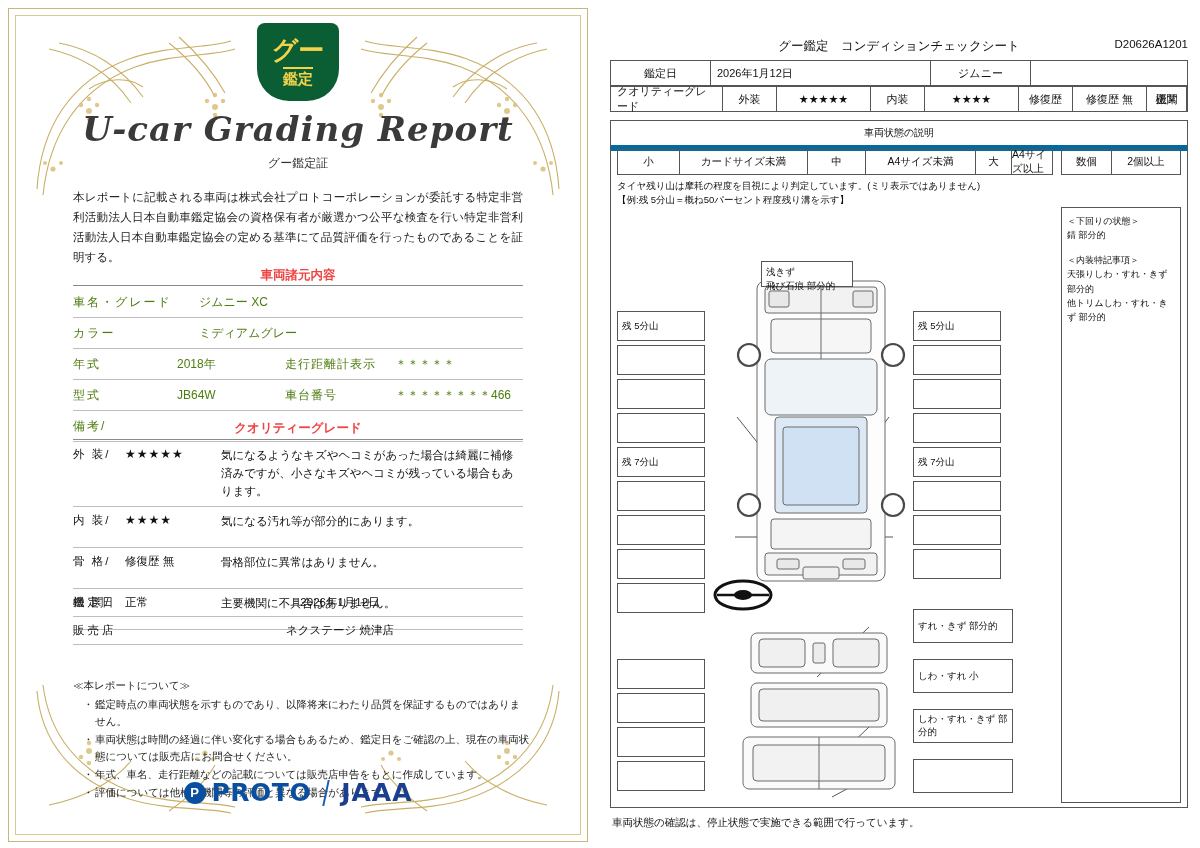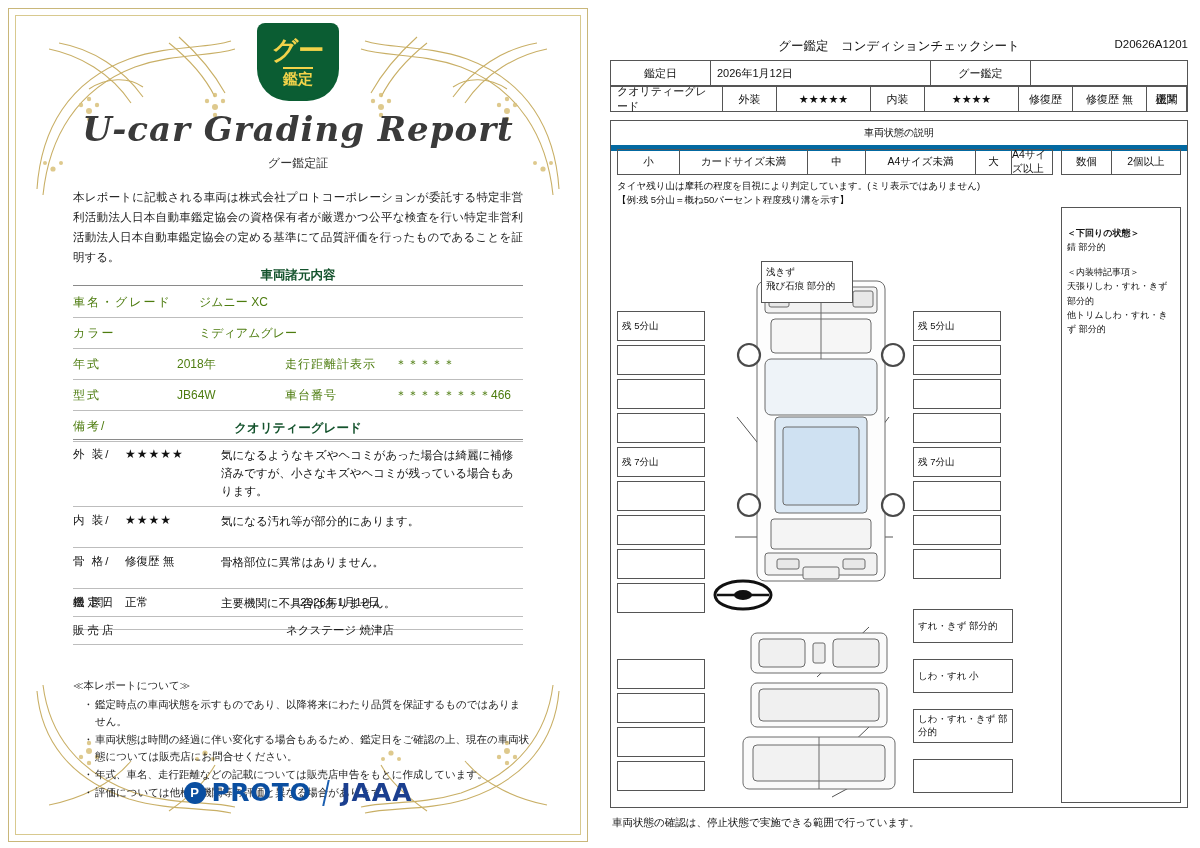--- a/index.html
+++ b/index.html
@@ -19,21 +19,21 @@
   .logo-badge .g{font-size:26px;}
   .logo-badge .k{font-size:15px;border-top:2px solid #f3d34a;padding-top:2px;margin-top:2px;}
 
   .title-script{position:absolute;left:0;right:0;top:100px;text-align:center;
      font-family:"DejaVu Serif",serif;font-style:italic;font-weight:bold;font-size:34px;color:#3a3a3a;
      letter-spacing:1px;}
   .title-sub{position:absolute;left:0;right:0;top:146px;text-align:center;font-size:12px;color:#333;}
 
   .intro{position:absolute;left:64px;right:64px;top:178px;font-size:11.5px;line-height:1.75;color:#222;text-align:justify;}
 
-  .sec-title{position:absolute;left:64px;right:64px;text-align:center;font-size:12.5px;font-weight:bold;color:#14532d;}
+  .sec-title{position:absolute;left:64px;right:64px;text-align:center;font-size:12.5px;font-weight:bold;color:#ef4444;}
   .hr{position:absolute;height:1px;background:#8a8a8a;}
 
   .spec{position:absolute;left:64px;right:64px;font-size:12px;color:#4d7c0f;}
   .row{display:flex;align-items:center;height:30px;border-bottom:1px solid #bdbdbd;}
   .row .lbl{width:104px;flex:none;letter-spacing:2px;}
   .row .val{flex:1;}
   .row .lbl2{width:110px;flex:none;letter-spacing:1px;}
   .stars{color:#111;letter-spacing:1px;font-size:12px;}
   .ml{margin-left:22px;}
 
@@ -82,21 +82,21 @@
   .legend2 .c{flex:1;display:flex;align-items:center;justify-content:center;font-size:10.5px;border-right:1px solid #555;}
   .legend2 .c:last-child{border-right:none;flex:1.4;}
 
   .tirenote{position:absolute;left:6px;top:58px;width:560px;font-size:9.5px;line-height:1.45;color:#111;}
 
   .diagram{position:absolute;left:6px;top:86px;width:436px;height:596px;}
   .dbox{position:absolute;border:1px solid #555;box-sizing:border-box;background:#fff;font-size:9.5px;
         display:flex;align-items:center;padding:0 4px;color:#111;}
 
   .rightnotes{position:absolute;left:450px;top:86px;width:120px;height:596px;border:1px solid #555;box-sizing:border-box;padding:6px 5px;font-size:9px;line-height:1.6;color:#111;}
-  .rn-h{margin-top:12px;font-weight:bold;}
+  .rn-h{margin-top:0;}
   .rn-gap{height:10px;}
 
   .footnote{position:absolute;left:6px;bottom:10px;font-size:10.5px;color:#111;}
 
   .car svg{display:block;}
   .steer{position:absolute;}
 </style>
 </head>
 <body>
 
@@ -302,21 +302,21 @@
   </div>
 
   <div class="sheet">
 
     <div class="sheet-title">グー鑑定　コンディションチェックシート</div>
     <div class="sheet-code">D20626A1201</div>
 
     <div class="tbl" style="left:4px;top:52px;width:578px;height:26px;">
       <div class="cell center" style="left:0;width:100px;">鑑定日</div>
       <div class="cell" style="left:100px;width:220px;">2026年1月12日</div>
-      <div class="cell center" style="left:320px;width:100px;">グー鑑定</div>
+      <div class="cell center" style="left:320px;width:100px;">ジムニー</div>
       <div class="cell nb" style="left:420px;width:156px;"></div>
     </div>
 
     <div class="tbl" style="left:4px;top:78px;width:578px;height:26px;">
       <div class="cell center" style="left:0;width:112px;">クオリティーグレード</div>
       <div class="cell center" style="left:112px;width:54px;">外装</div>
       <div class="cell center" style="left:166px;width:94px;">★★★★★</div>
       <div class="cell center" style="left:260px;width:54px;">内装</div>
       <div class="cell center" style="left:314px;width:94px;">★★★★</div>
       <div class="cell center" style="left:408px;width:54px;">修復歴</div>
@@ -423,21 +423,21 @@
         <div class="dbox" style="left:0;top:240px;width:88px;height:30px;">残 7分山</div>
         <div class="dbox" style="left:0;top:274px;width:88px;height:30px;"></div>
         <div class="dbox" style="left:0;top:308px;width:88px;height:30px;"></div>
         <div class="dbox" style="left:0;top:342px;width:88px;height:30px;"></div>
         <div class="dbox" style="left:0;top:376px;width:88px;height:30px;"></div>
         <div class="dbox" style="left:0;top:452px;width:88px;height:30px;"></div>
         <div class="dbox" style="left:0;top:486px;width:88px;height:30px;"></div>
         <div class="dbox" style="left:0;top:520px;width:88px;height:30px;"></div>
         <div class="dbox" style="left:0;top:554px;width:88px;height:30px;"></div>
 
-        <div class="dbox" style="left:144px;top:54px;width:92px;height:42px;display:block;padding-top:3px;line-height:1.5;">
+        <div class="dbox" style="left:144px;top:54px;width:92px;height:26px;display:block;padding-top:3px;line-height:1.5;">
           <div>浅きず</div>
           <div>飛び石痕 部分的</div>
         </div>
 
         <div class="dbox" style="left:296px;top:104px;width:88px;height:30px;">残 5分山</div>
         <div class="dbox" style="left:296px;top:138px;width:88px;height:30px;"></div>
         <div class="dbox" style="left:296px;top:172px;width:88px;height:30px;"></div>
         <div class="dbox" style="left:296px;top:206px;width:88px;height:30px;"></div>
         <div class="dbox" style="left:296px;top:240px;width:88px;height:30px;">残 7分山</div>
         <div class="dbox" style="left:296px;top:274px;width:88px;height:30px;"></div>

